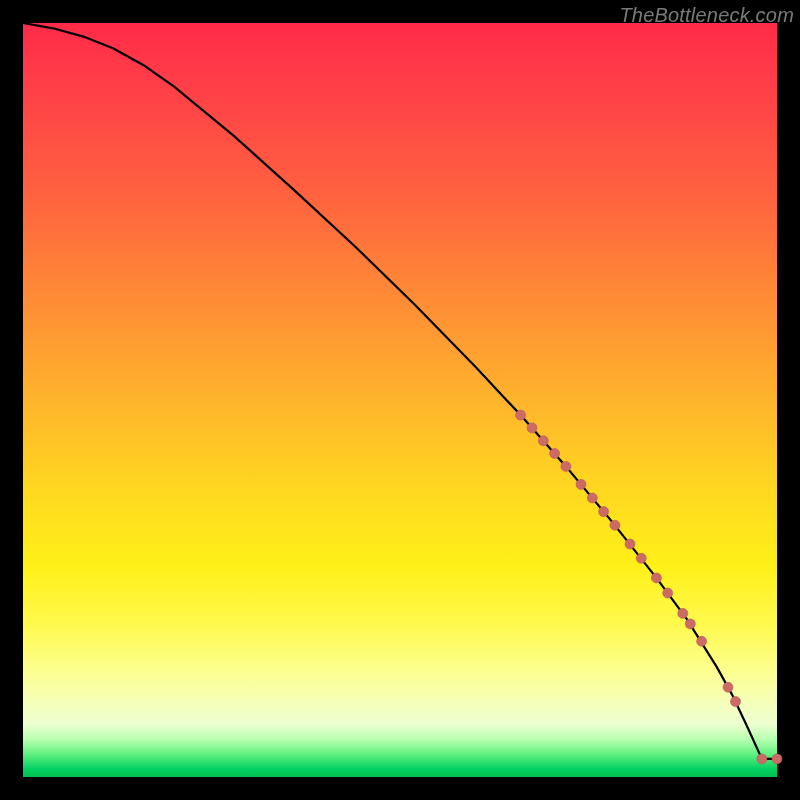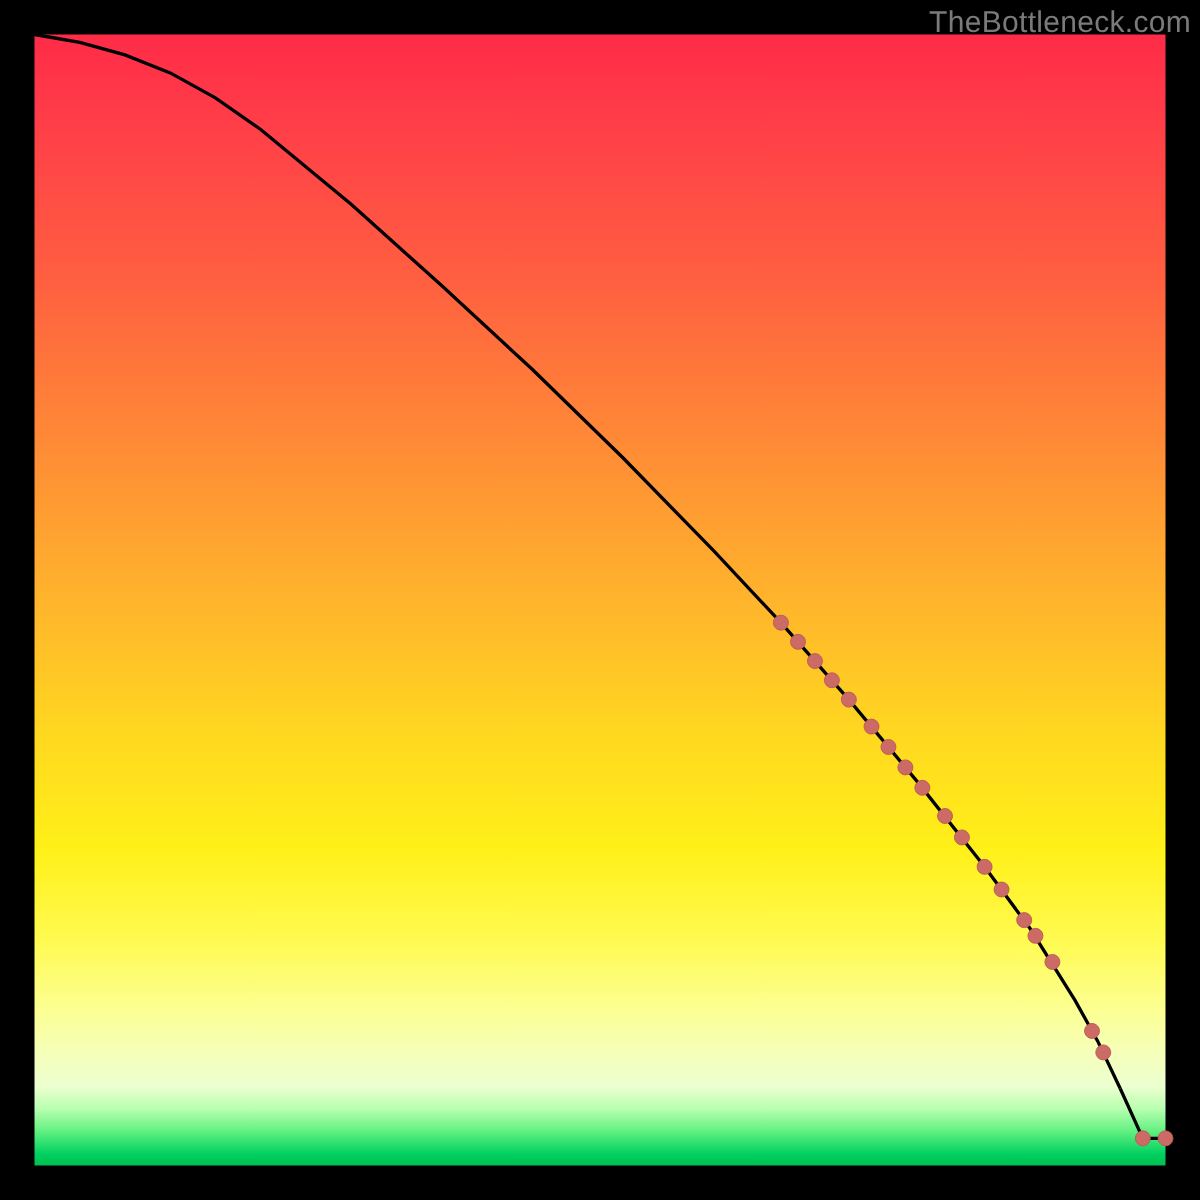--- a/index.html
+++ b/index.html
@@ -9,20 +9,21 @@
     height: 800px;
     background: #000;
     overflow: hidden;
     font-family: Arial, Helvetica, sans-serif;
   }
   .stage {
     position: relative;
     width: 800px;
     height: 800px;
     background: #000;
+    font-style: italic;
   }
   .plot {
     position: absolute;
     left: 23px;
     top: 23px;
     width: 754px;
     height: 754px;
     
     background: linear-gradient(
       to bottom,

